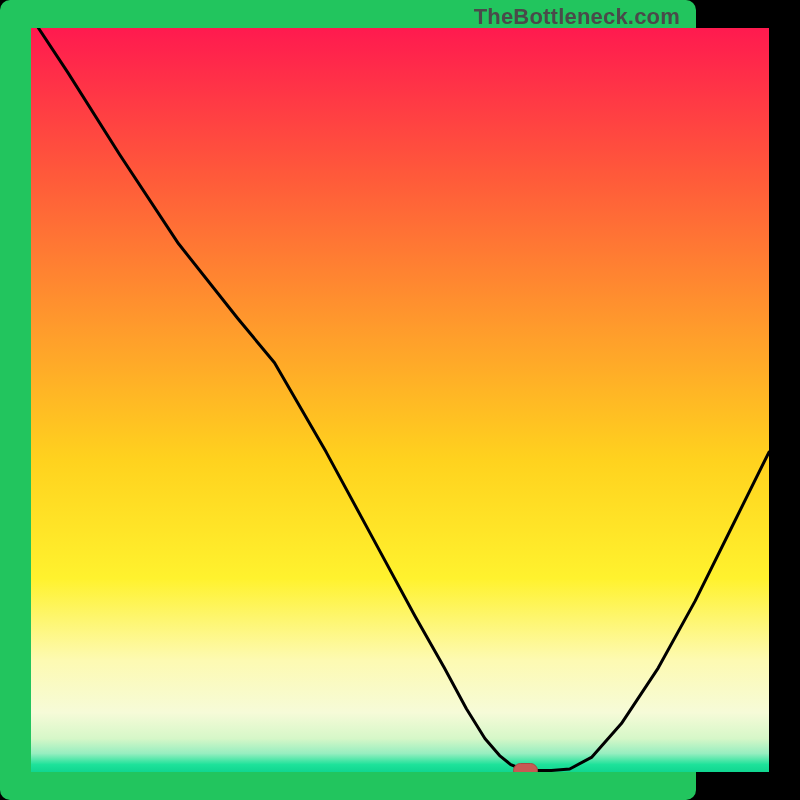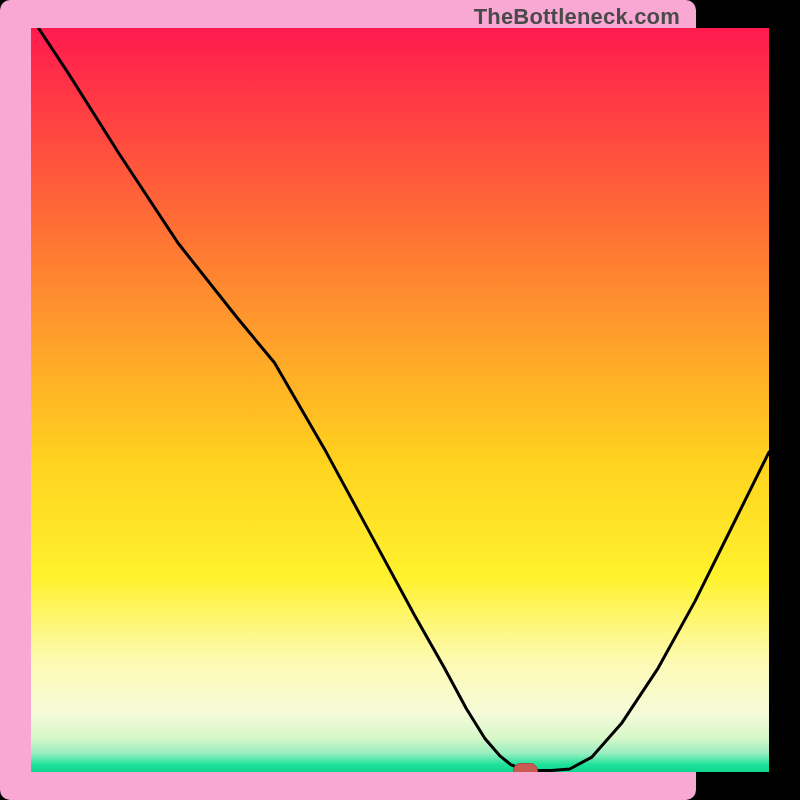--- a/index.html
+++ b/index.html
@@ -7,21 +7,21 @@
     padding: 0;
     width: 800px;
     height: 800px;
     overflow: hidden;
     background: #000;
     font-family: Arial, Helvetica, sans-serif;
   }
   .outer {
     width: 696px;
     height: 800px;
-    background: #f9a8d4;
+    background: #22c55e;
     position: relative;
     border-radius: 10px;
   }
   .watermark {
     position: absolute;
     top: 4px;
     right: 16px;
     color: #4a4a4a;
     font-size: 22px;
     font-weight: bold;

